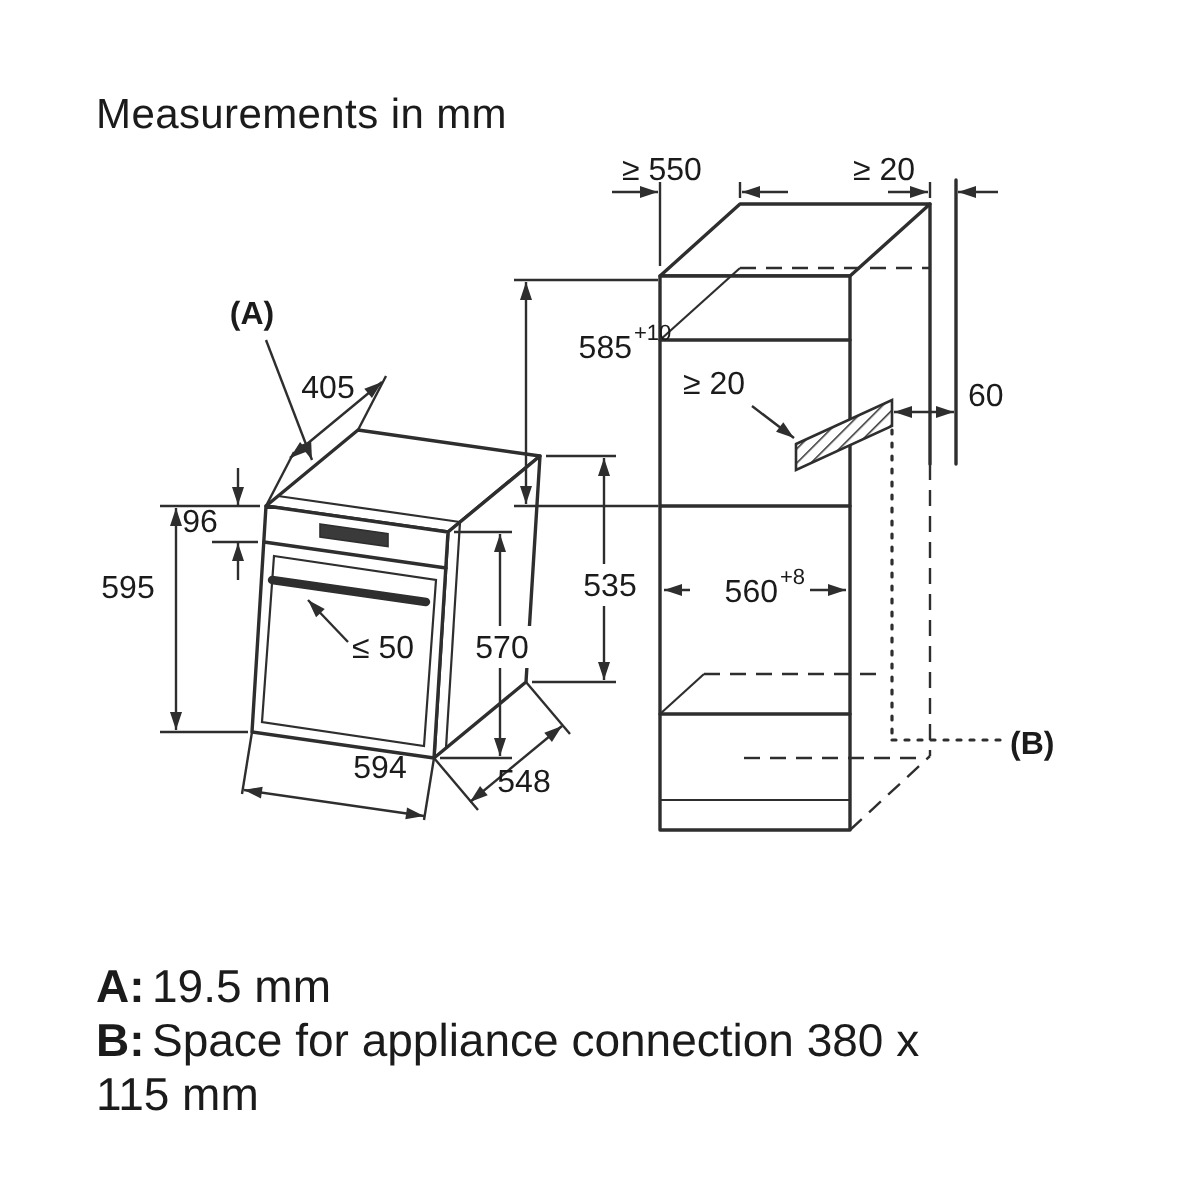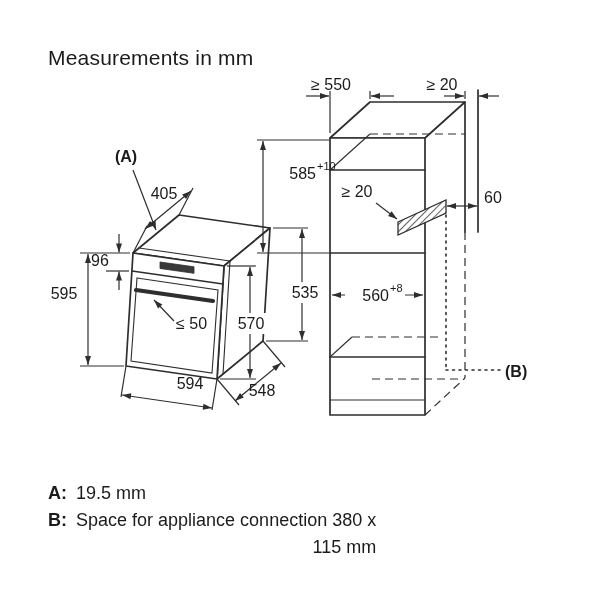--- a/index.html
+++ b/index.html
@@ -11,23 +11,23 @@
   svg text.ref{font-weight:bold;}
   .geo{fill:none;stroke:#2e2e2e;stroke-width:1.7;stroke-linejoin:round;stroke-linecap:round;}
   .face{fill:#ffffff;stroke:#2e2e2e;stroke-width:1.7;stroke-linejoin:round;}
   .thin{fill:none;stroke:#2e2e2e;stroke-width:1.1;}
   .dim{fill:none;stroke:#2e2e2e;stroke-width:1.2;}
   .dash{fill:none;stroke:#2e2e2e;stroke-width:1.2;stroke-dasharray:8 5;}
   .dot{fill:none;stroke:#2e2e2e;stroke-width:1.6;stroke-dasharray:2 4.5;stroke-linecap:round;}
   .wbg{fill:#ffffff;}
   .handle{stroke:#2e2e2e;stroke-width:4.2;stroke-linecap:round;}
   .display{fill:#3a3a3a;stroke:#2e2e2e;stroke-width:.8;}
-  .notes{position:absolute;left:48px;top:480px;font-size:18px;line-height:27px;}
+  .notes{position:absolute;left:48px;top:480px;font-size:23px;line-height:27px;}
   .nk{display:inline-block;width:28px;font-weight:bold;}
-  .b2{text-align:right;}
+  .b2{}
 </style>
 </head>
 <body>
 
 <div class="canvas">
 
   <div class="title">Measurements in mm</div>
 
   <svg width="600" height="600" viewBox="0 0 600 600">
     <defs>

